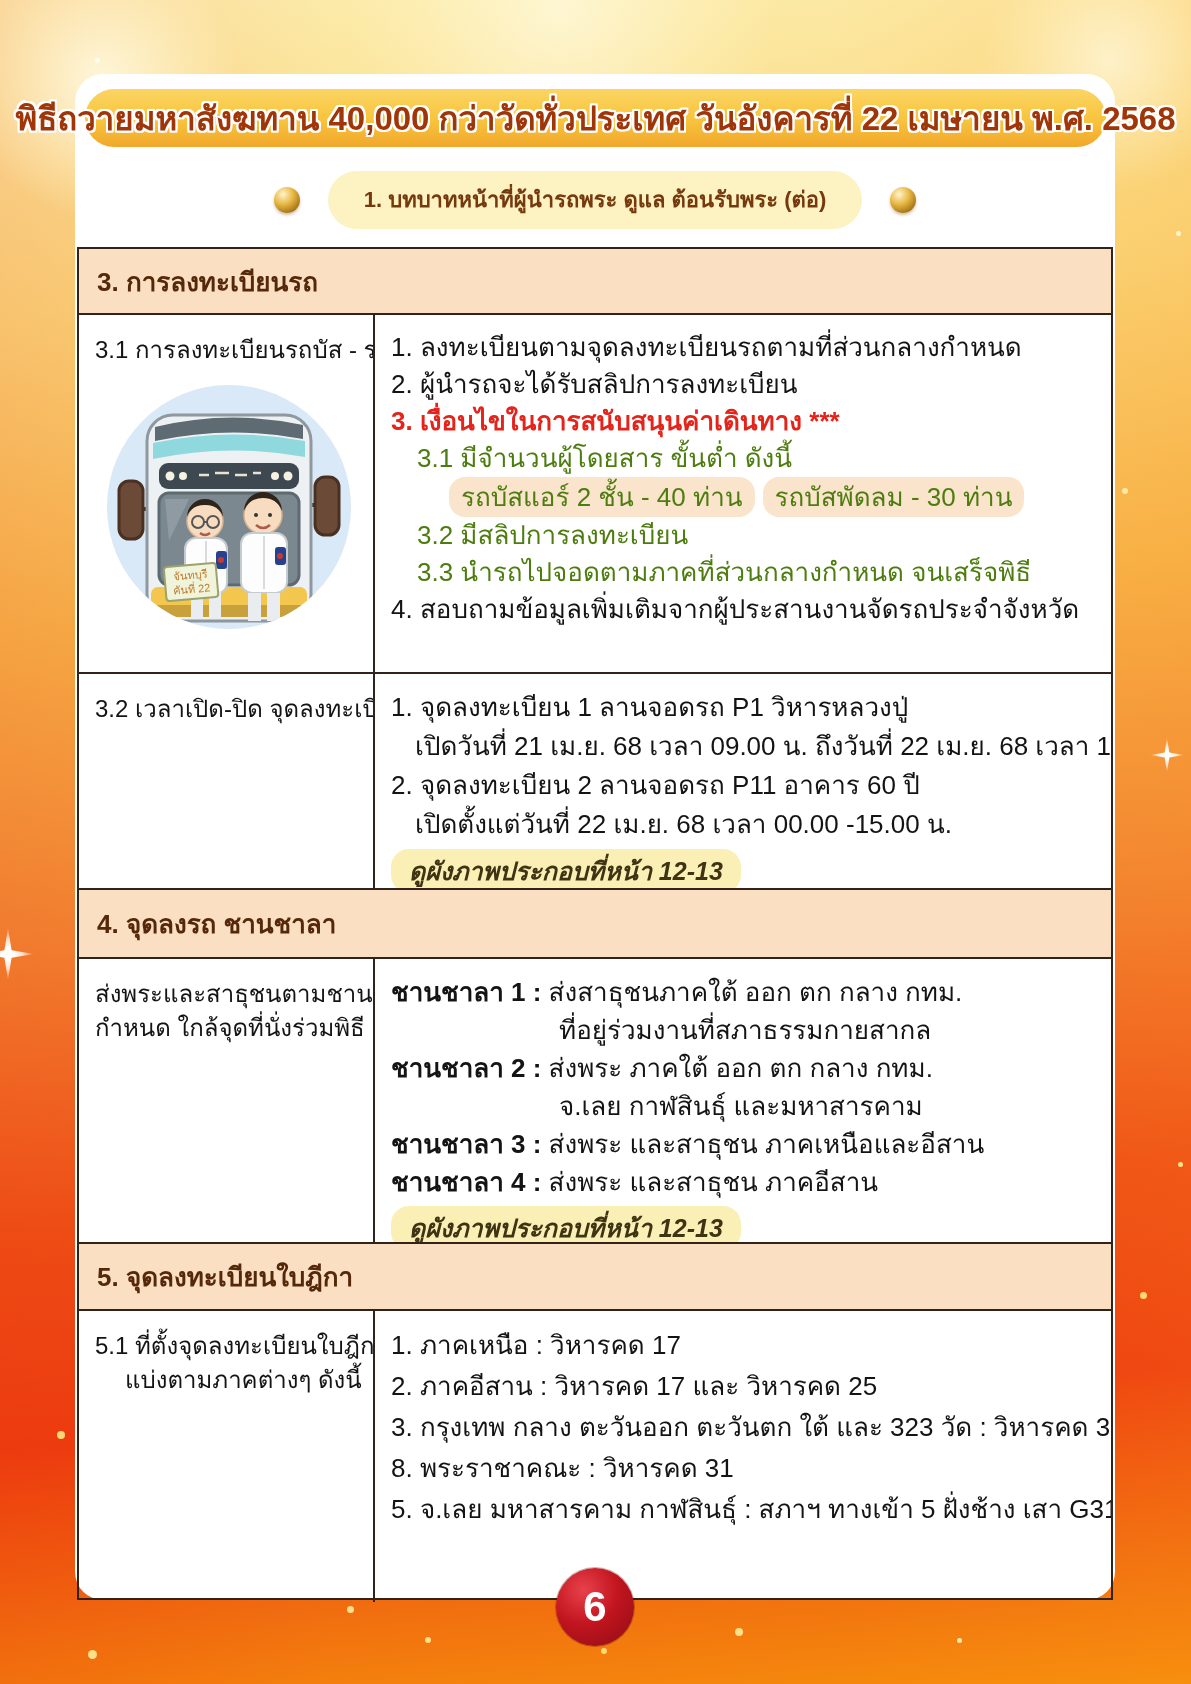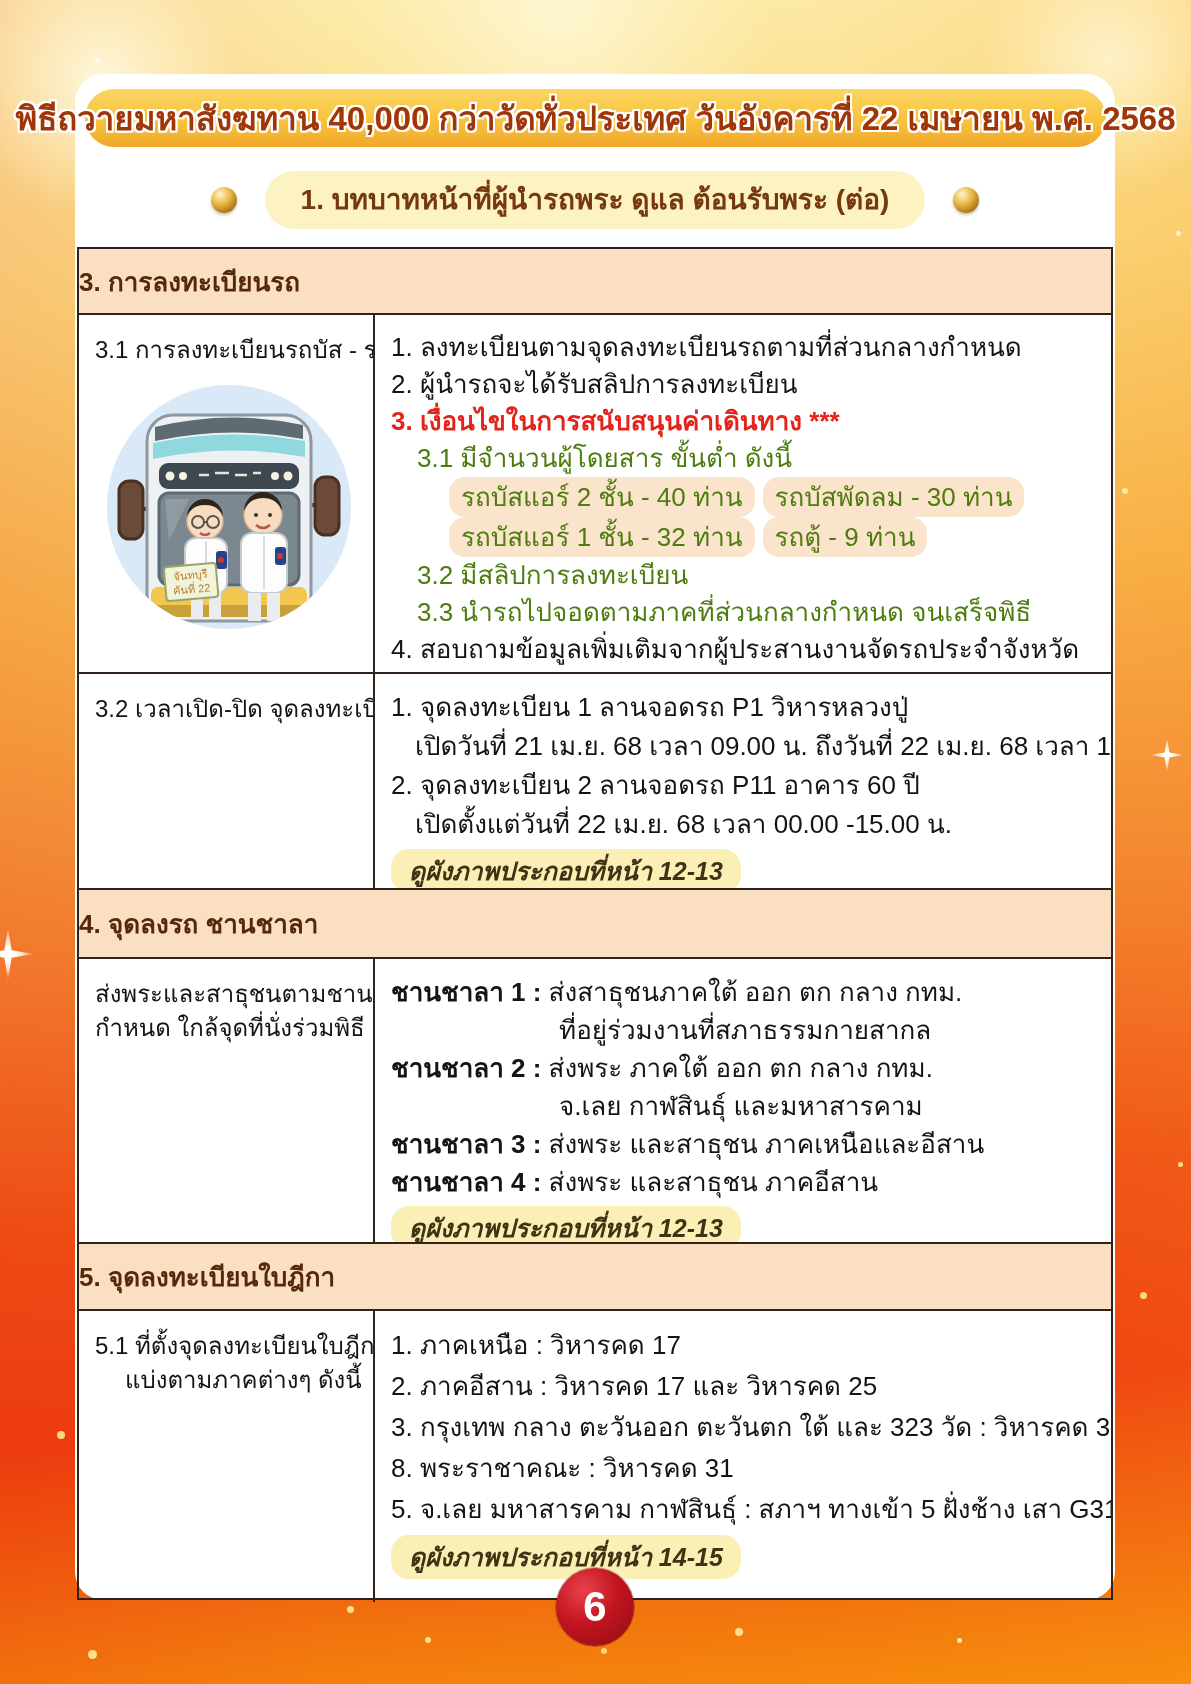--- a/index.html
+++ b/index.html
@@ -18,23 +18,23 @@
   .banner{position:absolute;left:10px;top:15px;width:1021px;height:58px;border-radius:30px;
     background:linear-gradient(180deg,#FBD563 0%,#F8C33C 55%,#F1A72B 100%);
     display:flex;align-items:center;justify-content:center;}
   .banner span{font-size:33px;font-weight:bold;color:#A03508;white-space:nowrap;
     text-shadow:-2px -2px 0 #fff,2px -2px 0 #fff,-2px 2px 0 #fff,2px 2px 0 #fff,0 2px 0 #fff,0 -2px 0 #fff,2px 0 0 #fff,-2px 0 0 #fff;}
   .subgroup{position:absolute;left:0;top:96px;width:100%;height:60px;display:flex;align-items:center;justify-content:center;gap:28px;}
   .bead{width:26px;height:26px;border-radius:50%;
     background:radial-gradient(circle at 35% 28%,#FFF4CC 0%,#E8B845 40%,#A97717 75%,#6E4A0C 100%);
     box-shadow:0 2px 3px rgba(120,80,0,.35);}
   .subpill{height:58px;line-height:58px;padding:0 36px;border-radius:29px;background:#FCF2C2;
-    font-size:28px;font-weight:bold;color:#76390E;white-space:nowrap;}
+    font-size:22px;font-weight:bold;color:#76390E;white-space:nowrap;}
   .tbl{position:absolute;left:2px;top:173px;width:1036px;height:1353px;border:2.5px solid #32231A;box-sizing:border-box;}
-  .sech{box-sizing:border-box;background:#FADFC2;display:flex;align-items:center;
+  .sech{box-sizing:border-box;background:#FADFC2;display:flex;align-items:center;padding-left:18px;
     border-bottom:2px solid #32231A;font-size:26px;font-weight:bold;color:#55280A;}
   .row{box-sizing:border-box;display:flex;border-bottom:2px solid #32231A;}
   .row.last{border-bottom:none;}
   .cl{box-sizing:border-box;width:296px;border-right:2px solid #32231A;padding:18px 10px 0 16px;overflow:hidden;}
   .cr{box-sizing:border-box;flex:1;padding:14px 8px 0 16px;overflow:hidden;}
   .lt{font-size:24px;color:#141414;white-space:nowrap;line-height:34px;}
   .t{font-size:26px;color:#141414;line-height:37px;white-space:nowrap;}
   .red{color:#4d7c0f;}
   .rb{color:#E4231B;font-weight:bold;}
   .i1{padding-left:26px;}
@@ -171,23 +171,20 @@
           </svg>
         </div>
         <div class="cr">
           <div class="t">1. ลงทะเบียนตามจุดลงทะเบียนรถตามที่ส่วนกลางกำหนด</div>
           <div class="t">2. ผู้นำรถจะได้รับสลิปการลงทะเบียน</div>
           <div class="t rb">3. เงื่อนไขในการสนับสนุนค่าเดินทาง ***</div>
           <div class="t red i1">3.1 มีจำนวนผู้โดยสาร ขั้นต่ำ ดังนี้</div>
           <div class="t red i2 hlline">
             <span class="hl">รถบัสแอร์ 2 ชั้น - 40 ท่าน</span><span class="hl">รถบัสพัดลม - 30 ท่าน</span>
           </div>
-          <div class="t red i2 hlline">
-            <span class="hl">รถบัสแอร์ 1 ชั้น - 32 ท่าน</span><span class="hl">รถตู้ - 9 ท่าน</span>
-          </div>
           <div class="t red i1">3.2 มีสลิปการลงทะเบียน</div>
           <div class="t red i1">3.3 นำรถไปจอดตามภาคที่ส่วนกลางกำหนด จนเสร็จพิธี</div>
           <div class="t">4. สอบถามข้อมูลเพิ่มเติมจากผู้ประสานงานจัดรถประจำจังหวัด</div>
         </div>
       </div>
 
       <div class="row" style="height:216px;">
         <div class="cl">
           <div class="lt">3.2 เวลาเปิด-ปิด จุดลงทะเบียน</div>
         </div>
@@ -228,21 +225,20 @@
         <div class="cl">
           <div class="lt">5.1 ที่ตั้งจุดลงทะเบียนใบฎีกา</div>
           <div class="lt" style="padding-left:30px;">แบ่งตามภาคต่างๆ ดังนี้</div>
         </div>
         <div class="cr">
           <div class="t lh41">1. ภาคเหนือ : วิหารคด 17</div>
           <div class="t lh41">2. ภาคอีสาน : วิหารคด 17 และ วิหารคด 25</div>
           <div class="t lh41">3. กรุงเทพ กลาง ตะวันออก ตะวันตก ใต้ และ 323 วัด : วิหารคด 3</div>
           <div class="t lh41">8. พระราชาคณะ : วิหารคด 31</div>
           <div class="t lh41">5. จ.เลย มหาสารคาม กาฬสินธุ์ : สภาฯ ทางเข้า 5 ฝั่งช้าง เสา G31-G33</div>
-          <div><span class="note">ดูผังภาพประกอบที่หน้า 14-15</span></div>
         </div>
       </div>
 
     </div>
   </div>
 
   <div class="pgnum">
     <span>6</span>
   </div>
 </div>

